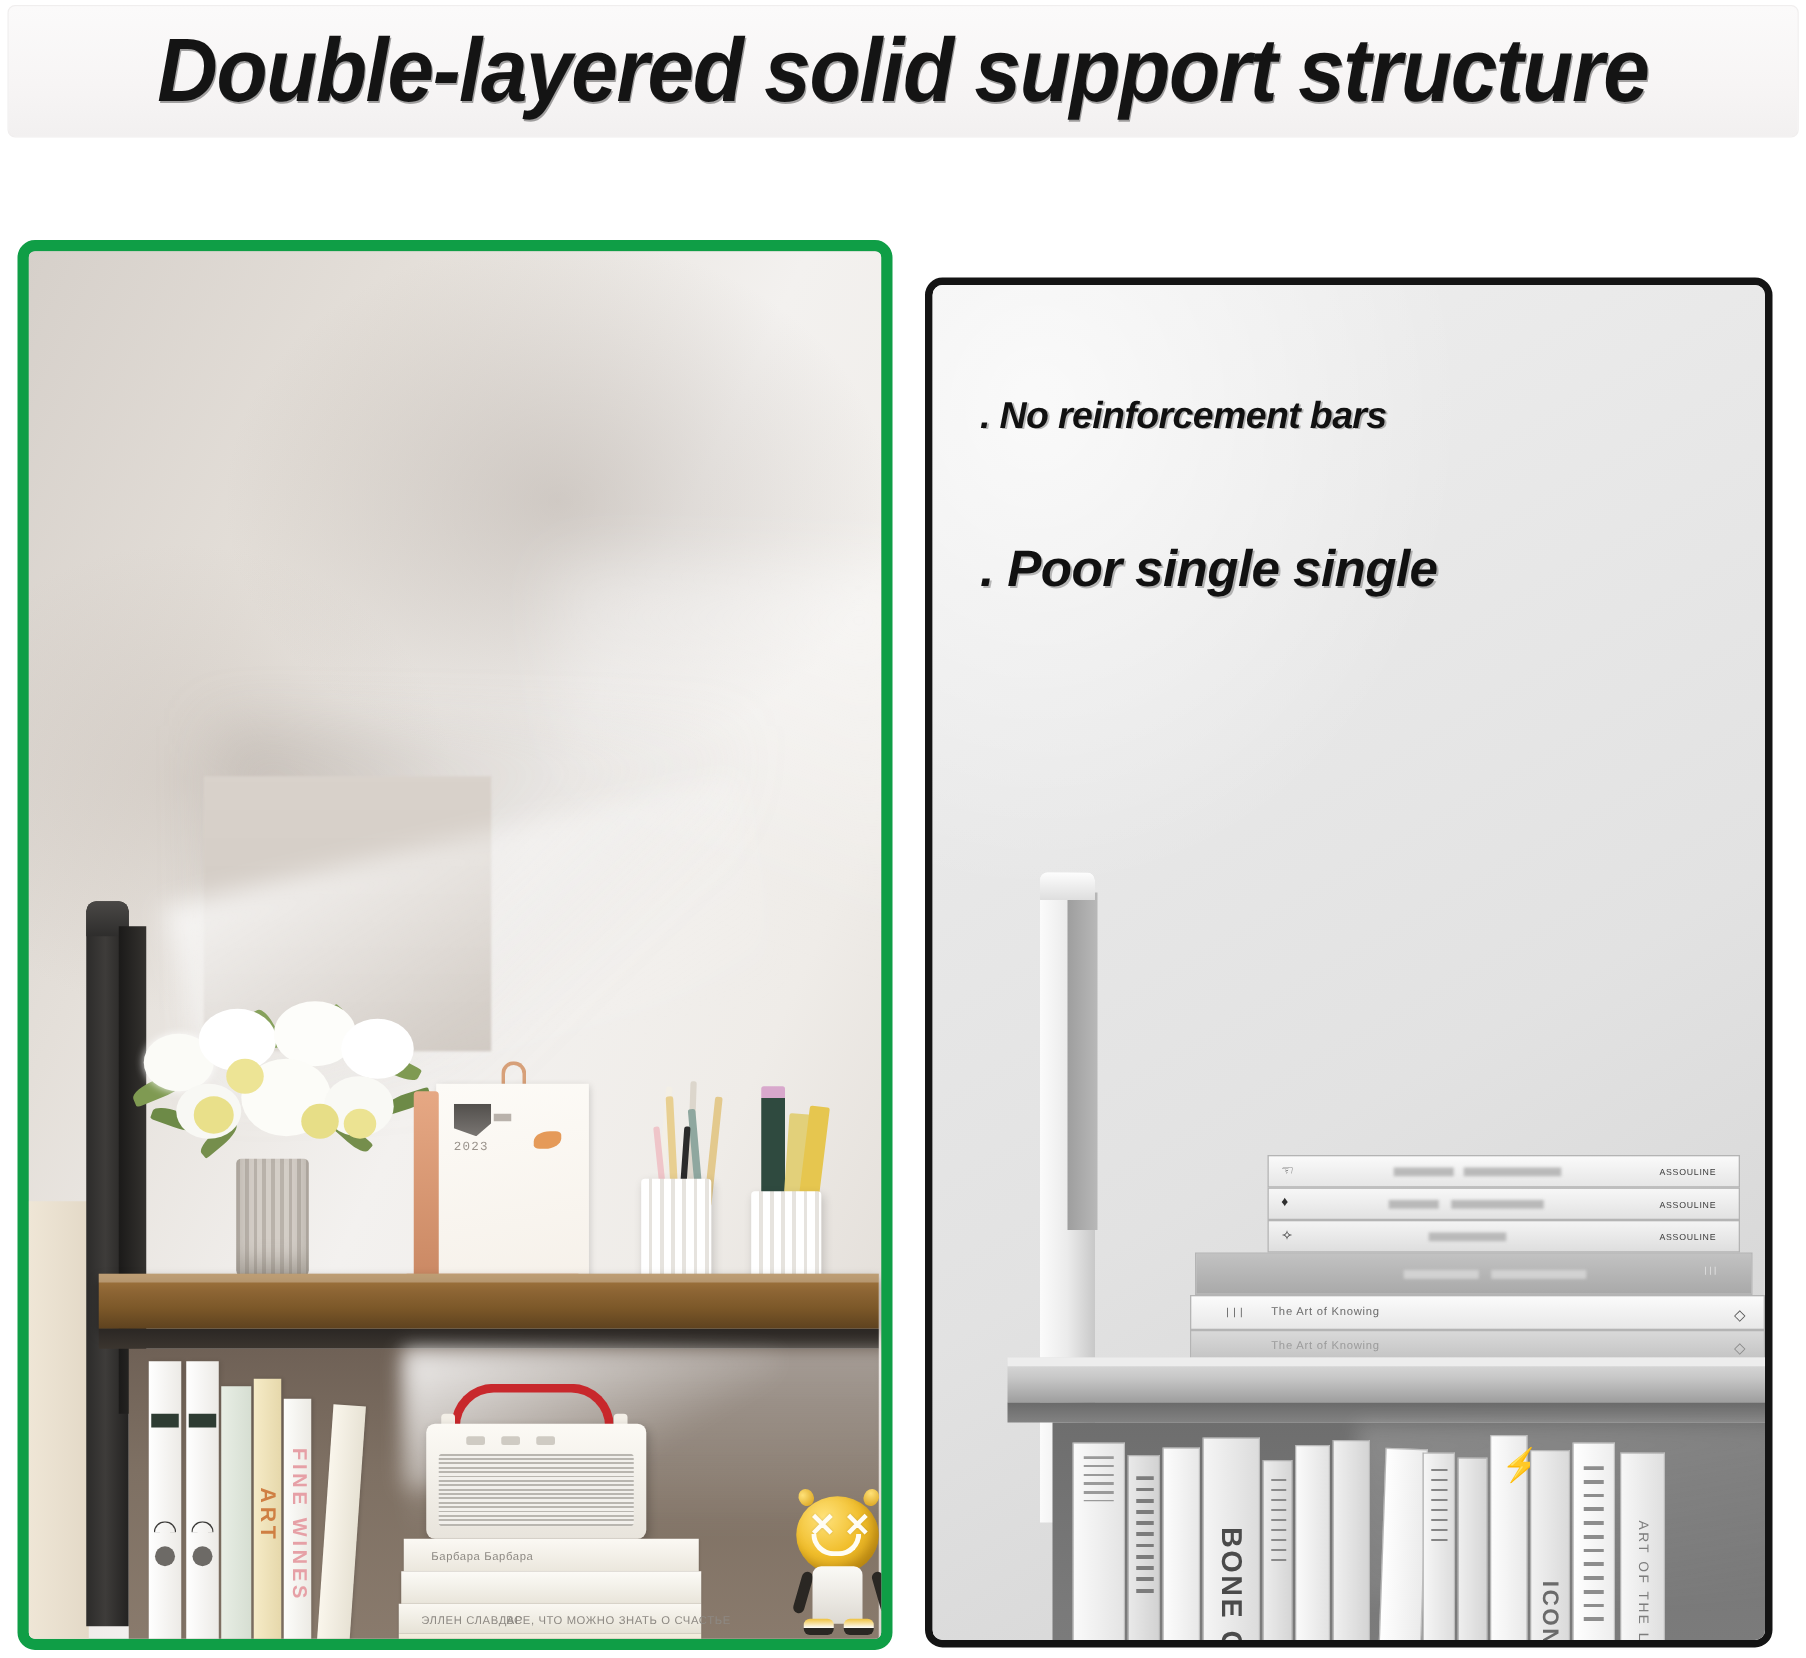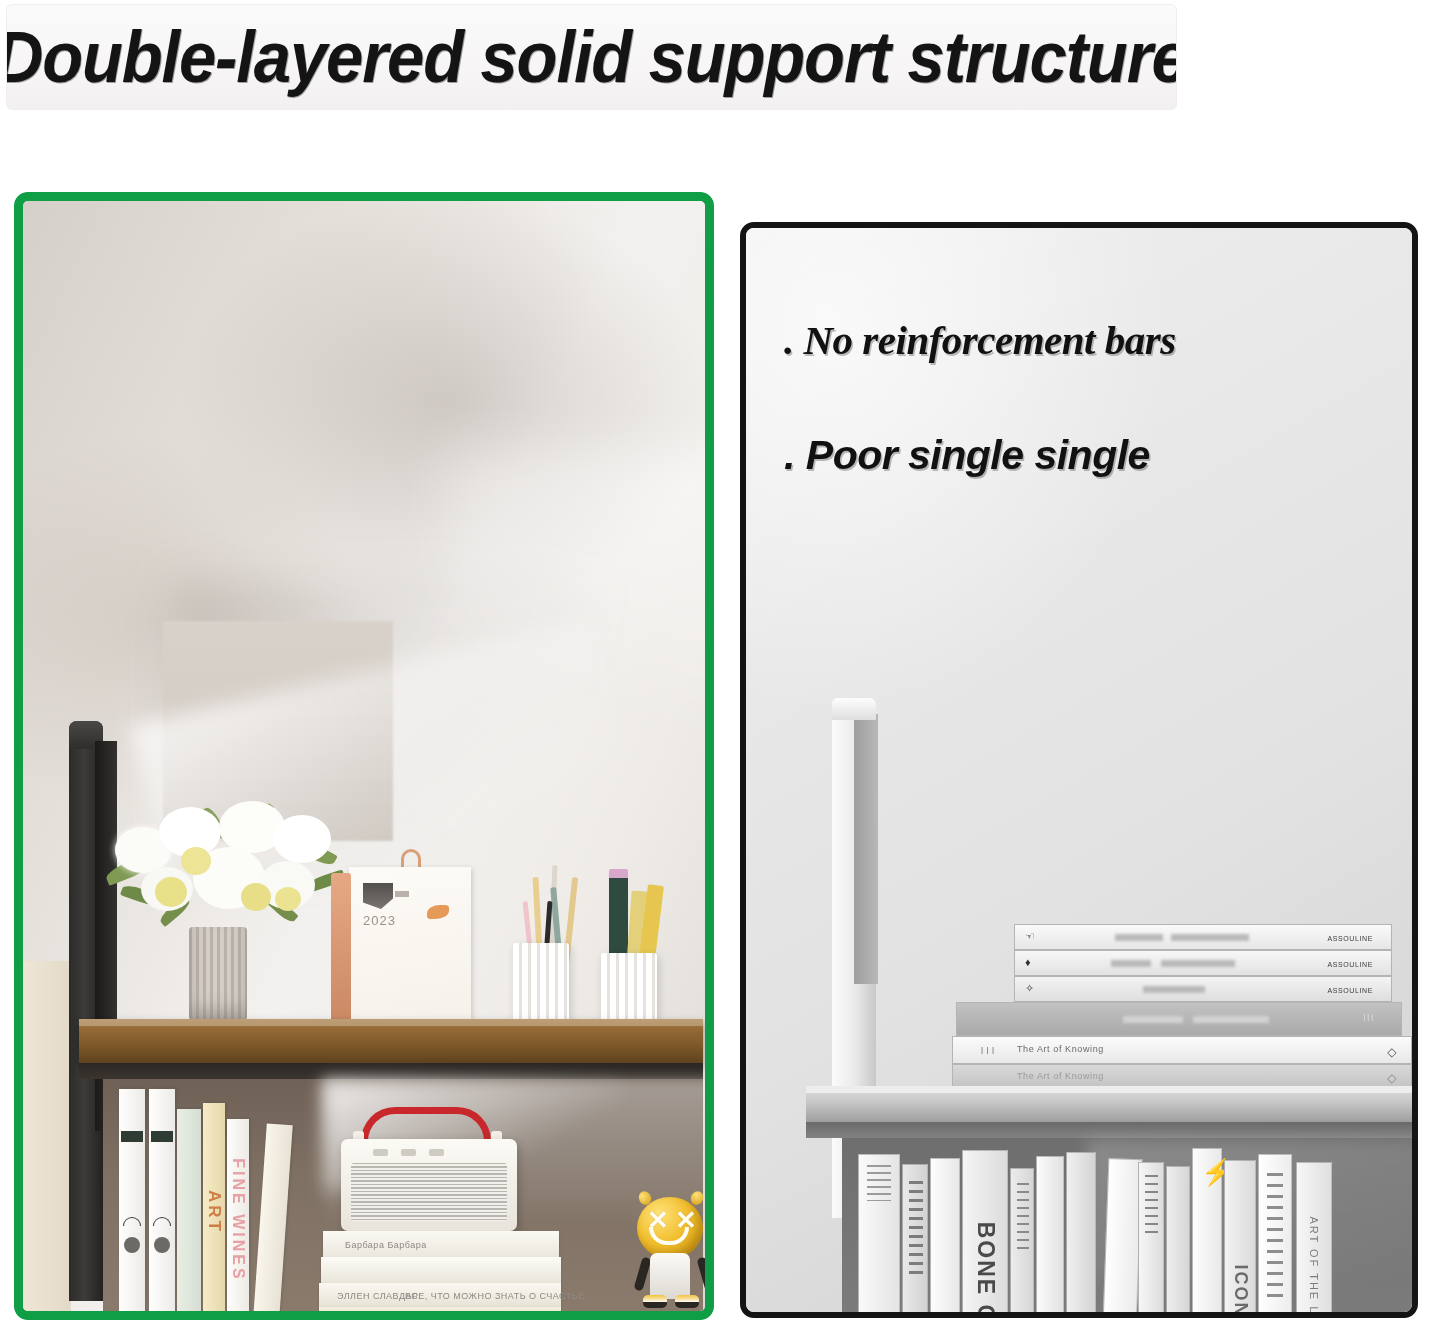--- a/index.html
+++ b/index.html
@@ -18,21 +18,21 @@
     width: 1445px;
     height: 1326px;
     background: #ffffff;
   }
 
   
   .title-bar {
     position: absolute;
     left: 6px;
     top: 4px;
-    width: 1171px;
+    width: 1433px;
     height: 106px;
     background: linear-gradient(180deg,#fbfafa 0%,#f7f5f5 60%,#f2f0f0 100%);
     border-radius: 6px;
     border: 1px solid #f0eeee;
     display: flex;
     align-items: center;
     justify-content: center;
     overflow: hidden;
   }
   .title-text {
@@ -88,21 +88,21 @@
     font-family: "Liberation Sans Narrow","Liberation Sans", sans-serif;
     font-weight: 700;
     font-style: italic;
     color: #111111;
     white-space: nowrap;
     text-shadow: 1.5px 1.5px 0 rgba(0,0,0,0.25);
     letter-spacing: -0.5px;
   }
   .left-callout-1 { left: 32px; top: 108px; font-size: 43px; }
   .left-callout-2 { left: 32px; top: 222px; font-size: 43px; }
-  .right-callout-1 { left: 38px; top: 88px;  font-size: 41px; font-family: Liberation Serif, serif; }
+  .right-callout-1 { left: 38px; top: 88px;  font-size: 30px; }
   .right-callout-2 { left: 38px; top: 204px; font-size: 41px; }
 
   
   .wall {
     position: absolute;
     left: 0; top: 0; right: 0; bottom: 0;
     background:
       radial-gradient(ellipse 380px 300px at 62% 18%, rgba(170,160,152,0.45) 0%, rgba(170,160,152,0) 70%),
       radial-gradient(ellipse 300px 260px at 18% 38%, rgba(186,176,168,0.35) 0%, rgba(186,176,168,0) 72%),
       linear-gradient(115deg,#d6d0ca 0%,#e4dfd9 26%,#f3f1ef 52%,#efece8 74%,#ddd7d1 100%);
@@ -212,21 +212,21 @@
     border: 3px solid #d7a079; border-bottom: none;
     border-radius: 12px 12px 0 0;
   }
   .cal-art-1 {
     position:absolute; left:340px; top:682px; width:30px; height:26px;
     background: linear-gradient(180deg,#3f3c39,#6b6764);
     opacity:0.9;
     clip-path: polygon(0 0,100% 0,100% 60%,60% 100%,0 75%);
   }
   .cal-art-2 { position:absolute; left:372px; top:690px; width:14px; height:6px; background:#b9b2ab; }
-  .cal-year { position:absolute; left:340px; top:712px; font-size:13px; color:#9a938c; letter-spacing:1px; }
+  .cal-year { position:absolute; left:340px; top:712px; font-size:10px; color:#9a938c; letter-spacing:1px;font-family:Liberation Mono, monospace; }
   .cal-koi  { position:absolute; left:404px; top:704px; width:22px; height:14px; background:#e08a3d; border-radius:60% 20% 60% 20%; opacity:0.85; }
 
   
   .holder {
     position:absolute;
     background: repeating-linear-gradient(90deg,#ffffff 0 6px,#e6e3de 6px 9px);
     border-radius: 3px 3px 7px 7px;
     box-shadow: 2px 3px 8px rgba(0,0,0,0.16);
   }
   .holder-a { left:490px; top:742px; width:56px; height:86px; }

